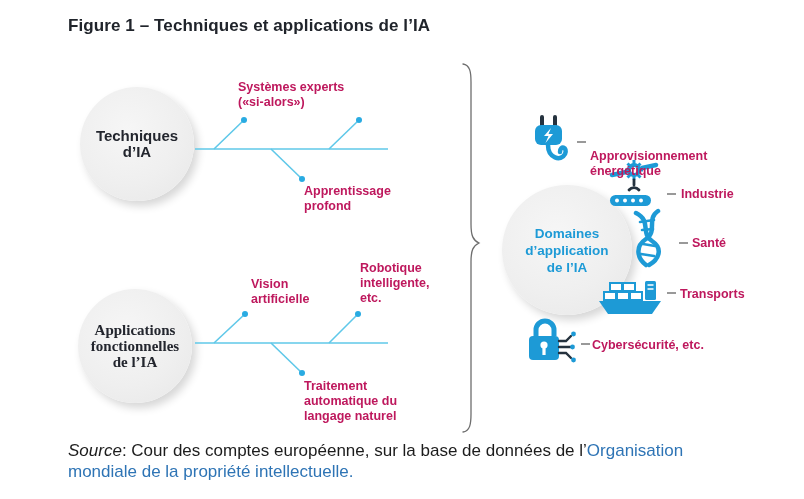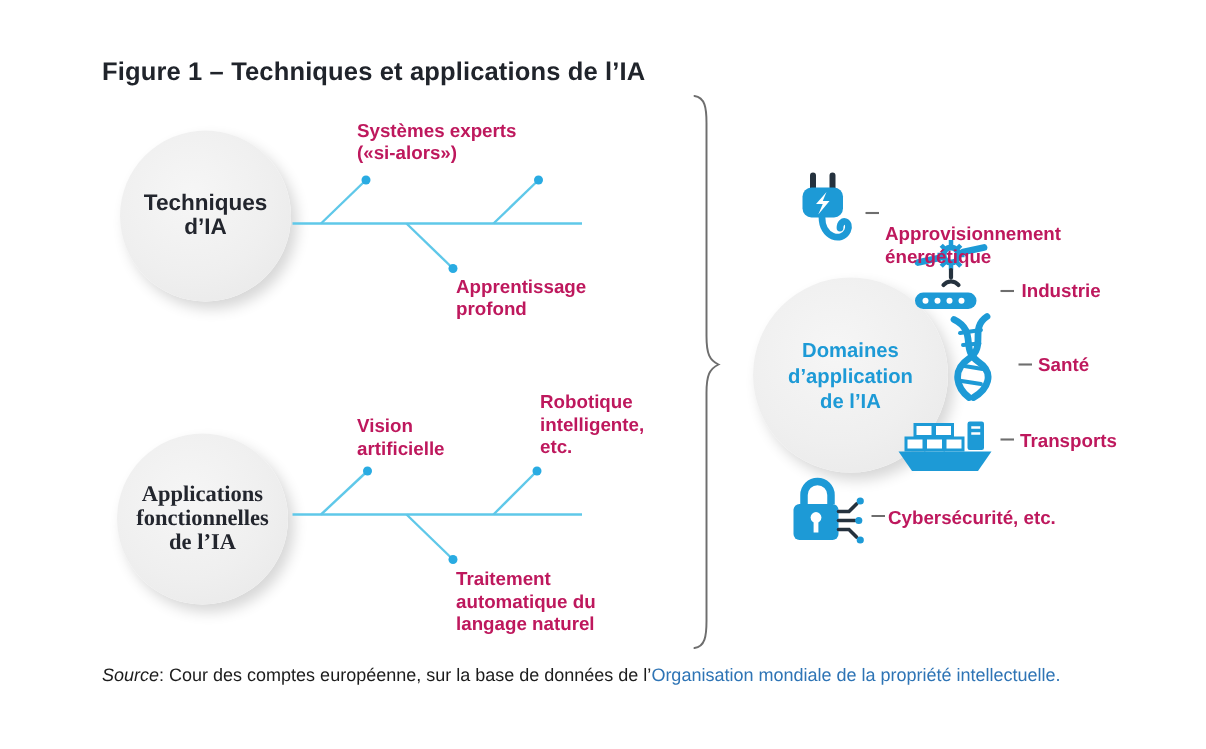--- a/index.html
+++ b/index.html
@@ -1,31 +1,31 @@
 <!DOCTYPE html>
 <html><head>
 <meta charset="utf-8">
 <style>
   html,body{margin:0;padding:0;background:#ffffff;}
   #page{position:relative;width:804px;height:499px;background:#ffffff;overflow:hidden;
         font-family:"Liberation Sans","DejaVu Sans",sans-serif;}
-  .title{position:absolute;left:68px;top:38px;font-size:17px;font-weight:bold;color:#20242b;letter-spacing:.1px;}
+  .title{position:absolute;left:68px;top:16px;font-size:17px;font-weight:bold;color:#20242b;letter-spacing:.1px;}
   .circle{position:absolute;border-radius:50%;
           background:radial-gradient(circle at 42% 38%, #f6f6f6 0%, #efefef 55%, #e7e7e7 100%);
           box-shadow:4px 5px 9px rgba(0,0,0,0.16);
           display:flex;align-items:center;justify-content:center;text-align:center;}
   .circle .clabel{font-weight:bold;font-size:15px;line-height:16px;color:#23262e;white-space:pre-line;}
   #circle-techniques{left:80px;top:87px;width:114px;height:114px;}
   #circle-applications{left:78px;top:289px;width:114px;height:114px;font-family:Liberation Serif, serif;}
   #circle-domains{left:502px;top:185px;width:130px;height:130px;}
   #circle-domains .clabel{color:#1d9ad6;font-size:13.5px;line-height:17px;}
   .blabel{position:absolute;font-weight:bold;font-size:12.5px;line-height:15px;color:#be185d;white-space:pre-line;}
   .overlay{position:absolute;left:0;top:0;pointer-events:none;}
   .icon{position:absolute;}
-  .src{position:absolute;left:68px;top:440px;width:658px;font-size:12px;line-height:21px;color:#1c1c1c;}
+  .src{position:absolute;left:68px;top:440px;width:658px;font-size:17px;line-height:21px;color:#1c1c1c;}
   .src i{font-style:italic;}
   .src a{color:#2e74b5;text-decoration:none;cursor:pointer;}
 </style>
 </head>
 <body>
 
 <div id="page">
 
   <div class="title">Figure 1 – Techniques et applications de l’IA</div>
 
@@ -75,21 +75,21 @@
       <line x1="679" y1="243" x2="688" y2="243"></line>
       <line x1="667" y1="293" x2="676" y2="293"></line>
       <line x1="581" y1="344" x2="590" y2="344"></line>
     </g>
   </svg>
 
   <div class="blabel" style="left:238px;top:80px;">Systèmes experts
 («si-alors»)</div>
   <div class="blabel" style="left:304px;top:184px;">Apprentissage
 profond</div>
-  <div class="blabel" style="left:238px;top:277px;">Vision
+  <div class="blabel" style="left:251px;top:277px;">Vision
 artificielle</div>
   <div class="blabel" style="left:360px;top:261px;">Robotique
 intelligente,
 etc.</div>
   <div class="blabel" style="left:304px;top:379px;">Traitement
 automatique du
 langage naturel</div>
 
   <svg class="icon" style="left:528px;top:114px;" width="48" height="52" viewBox="0 0 48 52">
     <path d="M14 3 v9 M27 3 v9" stroke="#25323e" stroke-width="4" stroke-linecap="round" fill="none"></path>

